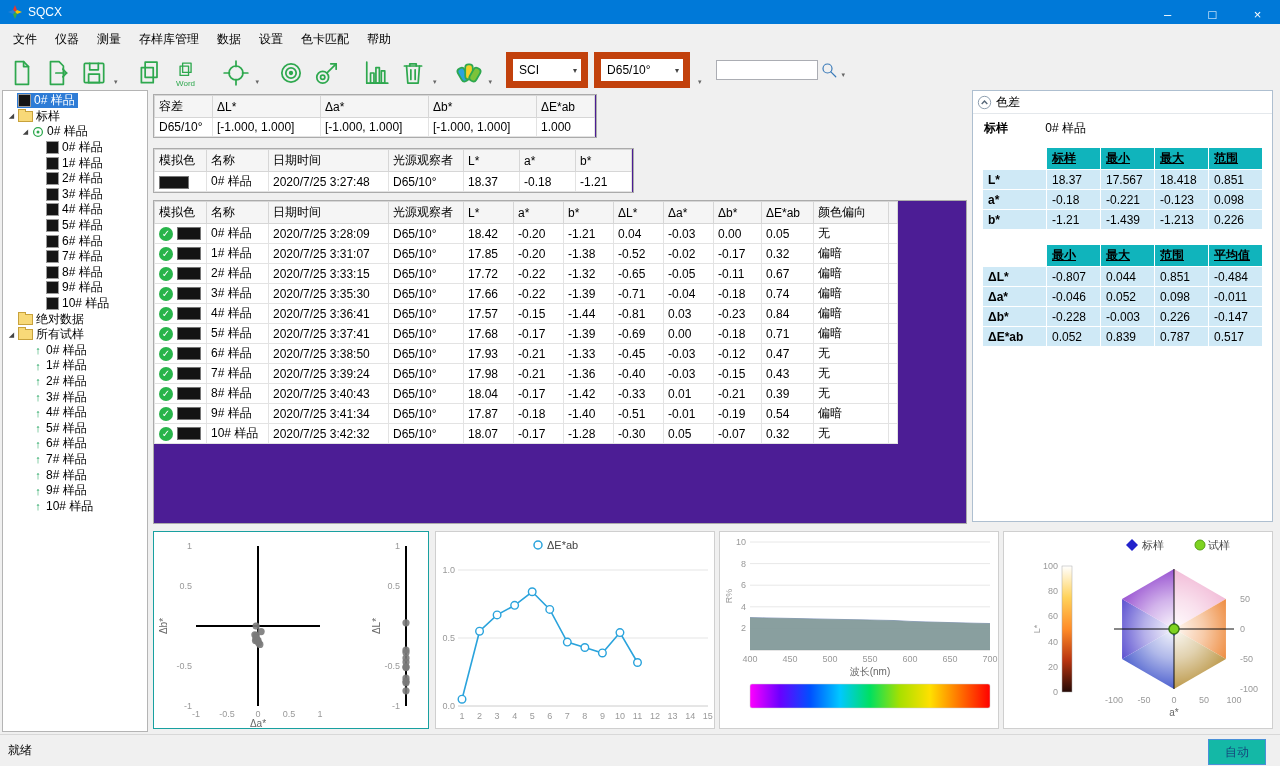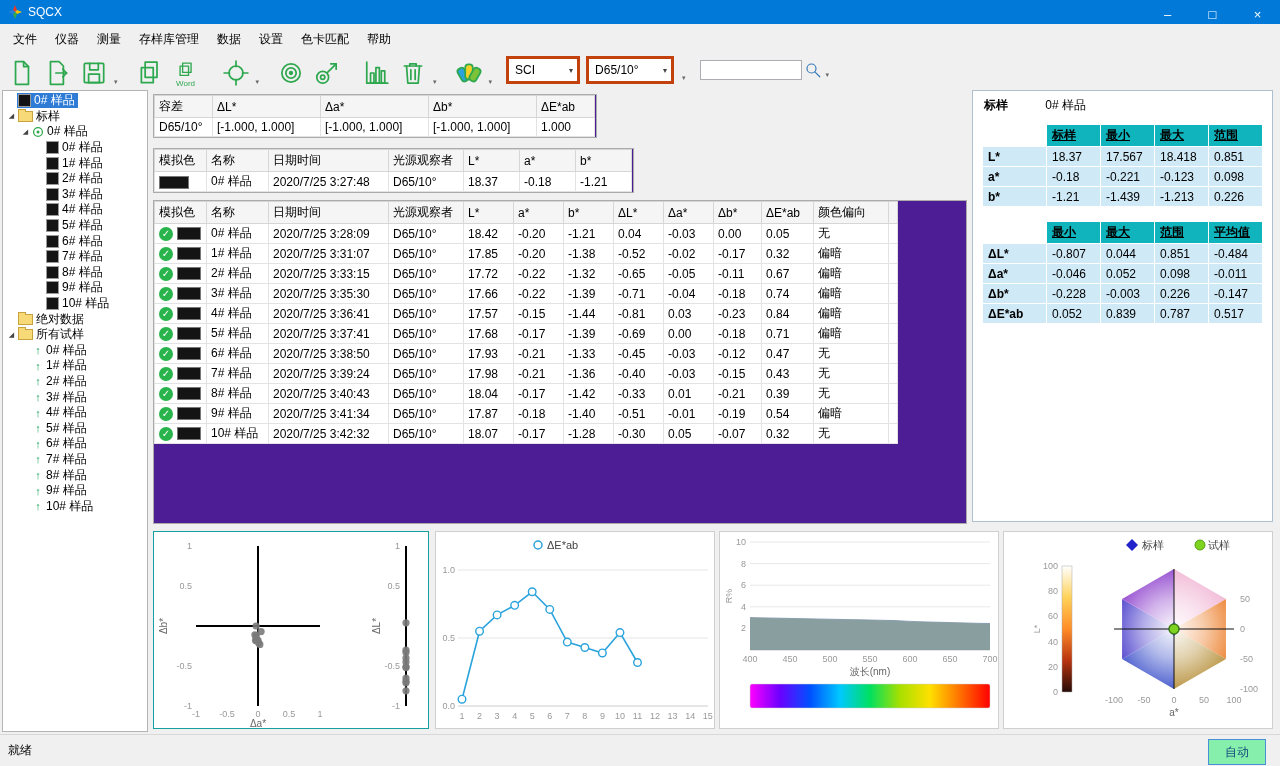--- a/index.html
+++ b/index.html
@@ -17,21 +17,21 @@
   .menubar{position:absolute;left:0;top:28px;width:1280px;height:22px;background:#f0f0f0;display:flex;align-items:center;padding-left:4px;box-sizing:border-box;}
   .menu-item{padding:0 9px;line-height:22px;cursor:default;}
 
   
   .toolbar{position:absolute;left:0;top:50px;width:1280px;height:40px;display:flex;align-items:center;padding-left:4px;box-sizing:border-box;}
   .tgroup{display:flex;align-items:flex-end;margin-right:14px;}
   .tbtn{width:34px;height:34px;display:flex;flex-direction:column;align-items:center;justify-content:flex-end;border:1px solid transparent;}
   .tbtn svg *{stroke:#2ea84e;stroke-width:1.6;fill:none;stroke-linecap:round;stroke-linejoin:round;}
   .word-label{font-size:8px;color:#2ea84e;line-height:7px;margin-top:-3px;}
   .ovf{font-size:7px;color:#666;align-self:flex-end;margin:0 0 2px 2px;}
-  .combo{height:22px;border:3px solid #c2410c;background:#fff;display:flex;align-items:center;padding:0 4px 0 6px;margin-right:6px;}
+  .combo{height:22px;border:7px solid #c2410c;background:#fff;display:flex;align-items:center;padding:0 4px 0 6px;margin-right:6px;}
   .combo .arrow{margin-left:auto;padding-left:8px;font-size:8px;color:#444;}
   .search-box{display:flex;align-items:center;}
   .search-input{width:92px;height:18px;border:1px solid #abadb3;background:#fff;font-size:12px;padding:0 4px;}
   .magbtn{width:22px;height:22px;display:flex;align-items:center;justify-content:center;}
   .magbtn svg *{stroke:#3a7ab8;stroke-width:1.6;fill:none;stroke-linecap:round;}
 
   
   .tree{position:absolute;left:2px;top:90px;width:146px;height:642px;background:#fff;border:1px solid #b4b4b4;overflow:hidden;box-sizing:border-box;padding-top:2px;}
   .tree-row{display:flex;align-items:center;height:15.6px;white-space:nowrap;}
   .exp{width:11px;font-size:7px;color:#444;text-align:center;flex:none;}
@@ -75,21 +75,21 @@
   #chart3{left:719px;width:280px;}
   #chart4{left:1003px;width:270px;}
   svg text{font-family:"Liberation Sans","DejaVu Sans",sans-serif;}
   .tick{font-size:9px;fill:#999;}
   .alab{font-size:10px;fill:#666;}
   .leg{font-size:11px;fill:#444;}
 
   
   .statusbar{position:absolute;left:0;top:734px;width:1280px;height:32px;background:#f0f0f0;border-top:1px solid #d8d8d8;display:flex;align-items:center;box-sizing:border-box;}
   .status-left{padding-left:8px;}
-  .auto-btn{position:absolute;right:14px;top:4px;width:56px;height:24px;background:#86efac;border:1px solid #4a90d9;color:#15497e;display:flex;align-items:center;justify-content:center;}
+  .auto-btn{position:absolute;right:14px;top:4px;width:56px;height:24px;background:#14b8a6;border:1px solid #4a90d9;color:#15497e;display:flex;align-items:center;justify-content:center;}
 </style>
 </head>
 <body>
 
 <div class="window">
 
   <div class="titlebar">
     <span class="app-logo">
       <svg width="14" height="14" viewBox="0 0 14 14">
         <path d="M7 0 L9 5 L7 7 L5 5 Z" fill="#e43a2e"></path>
@@ -699,20 +699,27 @@
             <td>-0.07</td>
             <td>0.32</td>
             <td>无</td>
             <td></td>
           </tr>
         </tbody>
       </table>
   </div>
 
   <div class="right-panel">
+    <div class="rp-header">
+      <svg width="15" height="15" viewBox="0 0 16 16">
+        <circle cx="8" cy="8" r="6.6" fill="#fff" stroke="#8899aa" stroke-width="1"></circle>
+        <path d="M5 9.6 L8 6.4 L11 9.6" fill="none" stroke="#556677" stroke-width="1.4"></path>
+      </svg>
+      <span class="rp-title-text">色差</span>
+    </div>
     <div class="rp-body">
       <div class="rp-std">
         <span class="b">标样</span>
         <span>0# 样品</span>
       </div>
       <table class="rp-tbl" id="rp-table1">
           <colgroup>
             <col style="width: 64px;">
             <col style="width: 54px;">
             <col style="width: 54px;">

